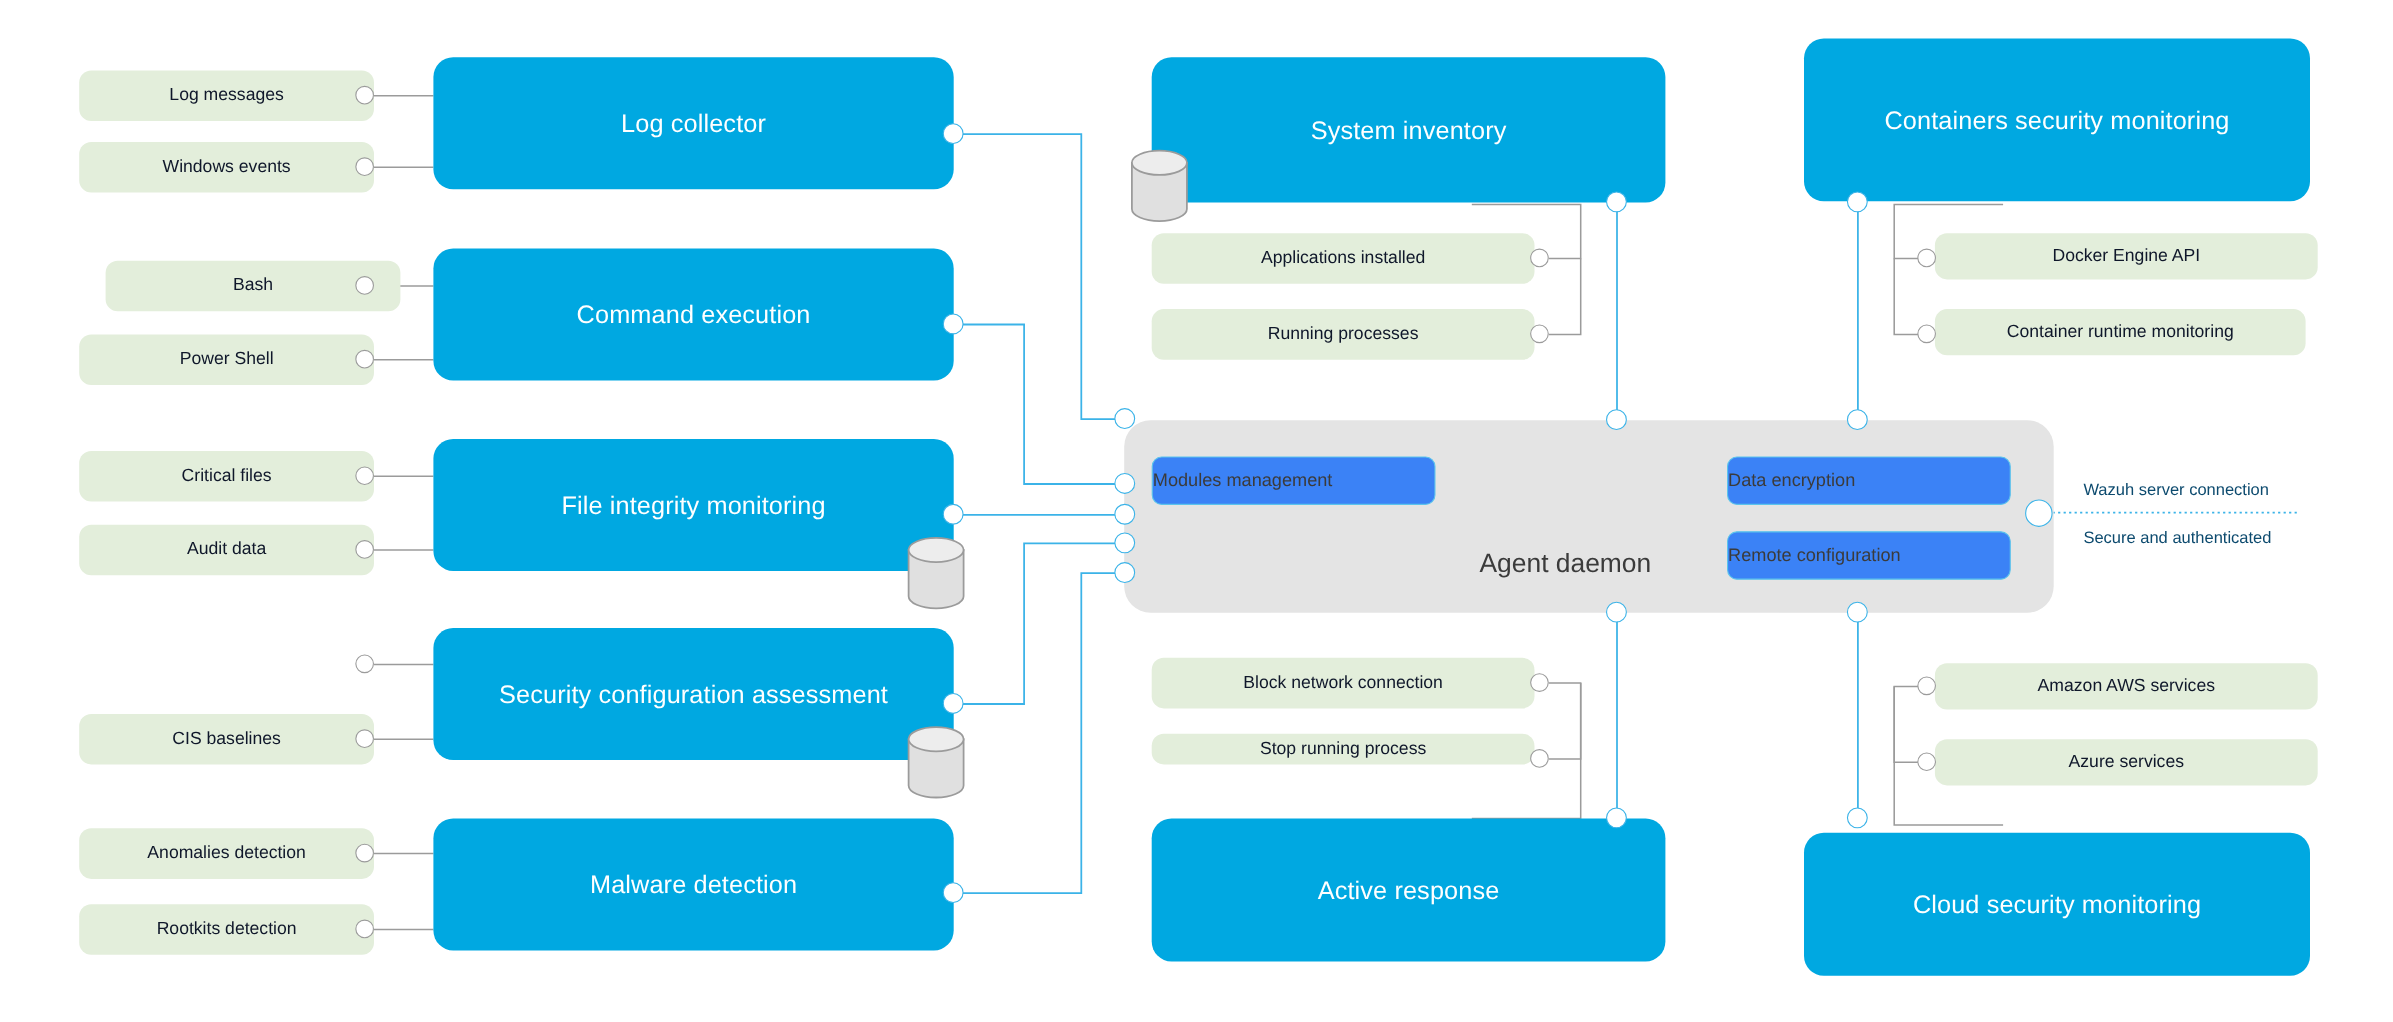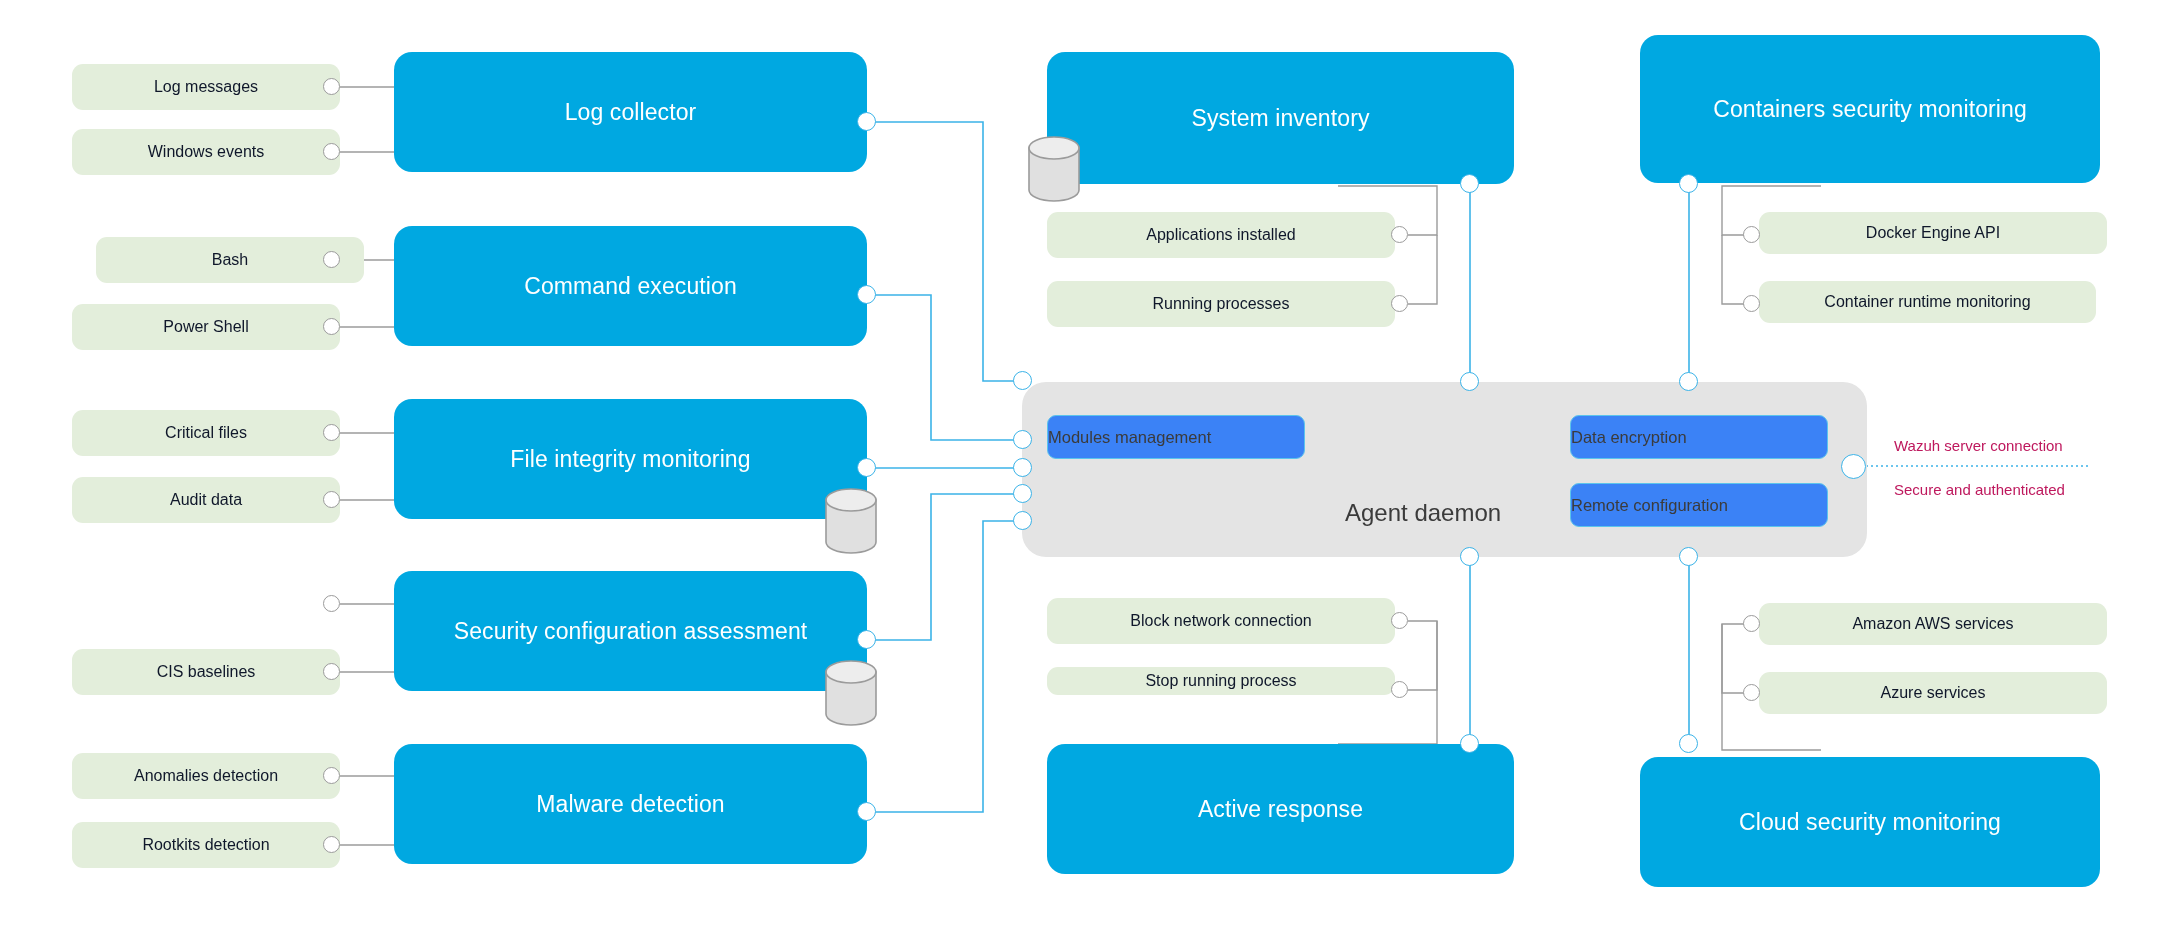--- a/index.html
+++ b/index.html
@@ -90,21 +90,21 @@
     font-size: 16.5px;
     color: #3b3b3b;
     z-index: 4;
     white-space: nowrap;
   }
 
   
   .side-label {
     position: absolute;
     font-size: 15px;
-    color: #be185d;
+    color: #0c4a6e;
     white-space: nowrap;
     z-index: 4;
   }
 
   
   .dot {
     position: absolute;
     box-sizing: border-box;
     border-radius: 50%;
     background: #ffffff;

